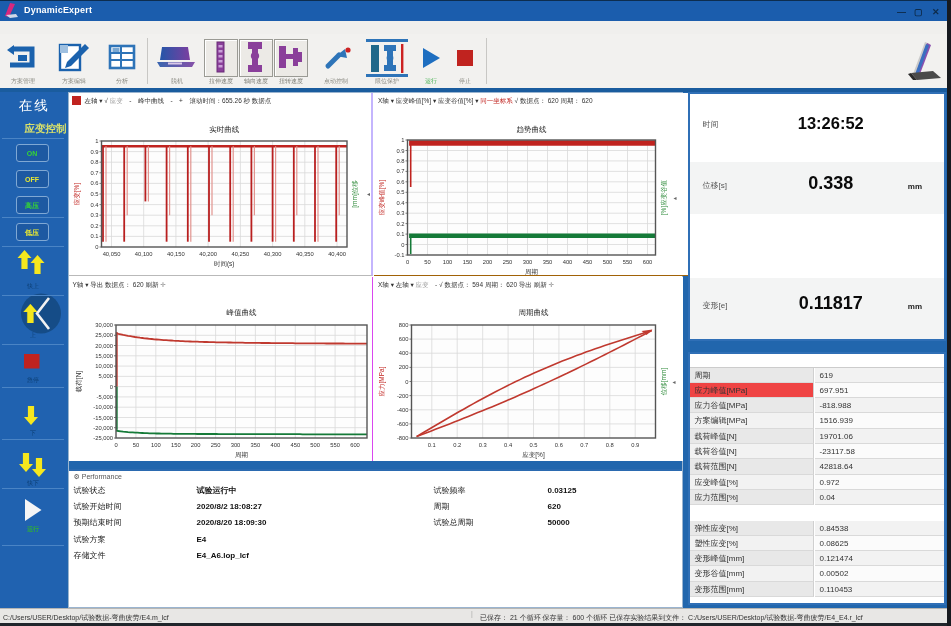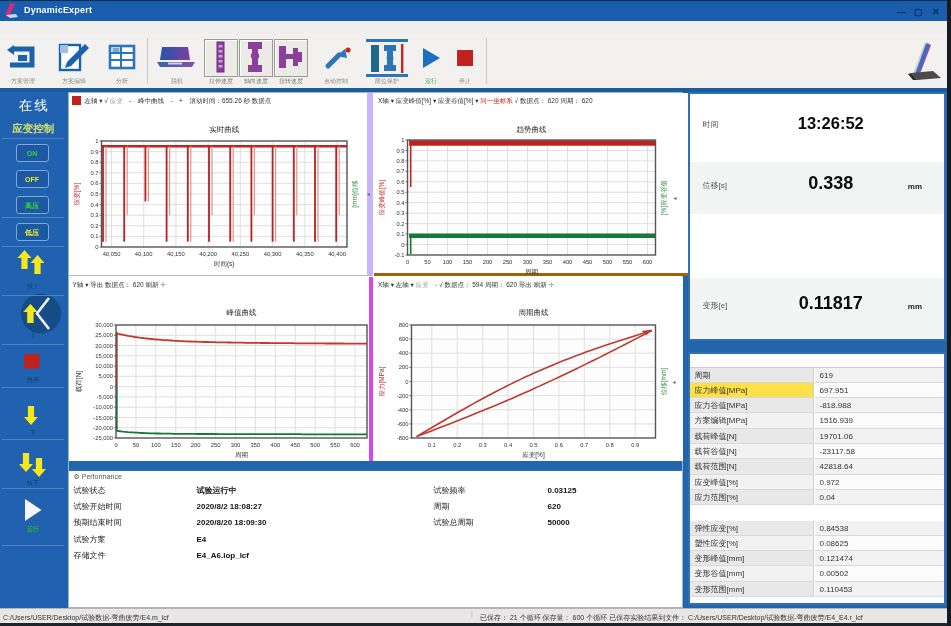--- a/index.html
+++ b/index.html
@@ -153,21 +153,21 @@
         <path d="M24 3 L28 5 17 34 13 33 z" fill="#8a4fae"></path>
         <path d="M23 4 L26 5.5 15.5 34 12.5 33 z" fill="#3a6fc0"></path>
         <path d="M8 33 L30 31 38 38 14 40 z" fill="#4a4a4a"></path>
         <path d="M8 33 L14 40 10 40 5 34 z" fill="#2a2a2a"></path>
       </svg></div>
 </div>
 <div class="abs blueline"></div>
 
 <div class="abs sidebar">
  <div style="position:absolute;width:100%;text-align:center;top:5px;font-size:13.5px;letter-spacing:2px;color:#fff;padding-left:2px">在线</div>
- <div style="position:absolute;width:100%;text-align:center;top:30px;font-size:10.5px;font-weight:bold;color:#d8e06a">应变控制</div>
+ <div style="position:absolute;width:100%;text-align:right;top:30px;font-size:10.5px;font-weight:bold;color:#d8e06a">应变控制</div>
  <div class="sdiv" style="top:46px"></div>
  <div class="sbtn" style="top:52px;color:#35d435">ON</div>
  <div class="sbtn" style="top:78px;color:#e8e832">OFF</div>
  <div class="sbtn" style="top:104px;color:#35d435">高压</div>
  <div class="sdiv" style="top:125px"></div>
  <div class="sbtn" style="top:131px;color:#e8e832">低压</div>
  <div class="sdiv" style="top:154px"></div>
  <svg width="67" height="516" viewBox="0 0 67 516" style="position:absolute;left:0;top:0">
 <polygon points="24.5,158.0 31.5,166.0 27.6,166.0 27.6,177.0 21.4,177.0 21.4,166.0 17.5,166.0" fill="#f5e71e"></polygon>
       <polygon points="37.5,163.0 44.5,171.0 40.6,171.0 40.6,182.0 34.4,182.0 34.4,171.0 30.5,171.0" fill="#f5e71e"></polygon>
@@ -189,21 +189,21 @@
  <div class="sdiv" style="top:295px"></div>
  <div class="slab" style="top:337px">下</div>
  <div class="sdiv" style="top:347px"></div>
  <div class="slab" style="top:387px">快下</div>
  <div class="sdiv" style="top:396px"></div>
  <div class="slab" style="top:433px;color:#2fae3a;font-weight:bold">运行</div>
  <div class="sdiv" style="top:453.5px"></div>
 </div>
 
 <div class="abs chartwrap">
- <div class="cell" style="left:0;top:0;width:304.5px;height:183px;border-right:6px solid #c4b5fd;border-bottom:1px solid #b9b9b9">
+ <div class="cell" style="left:0;top:0;width:304.5px;height:183px;border-right:2px solid #c4b5fd;border-bottom:1px solid #b9b9b9">
   <div class="chead"><span style="left:4px"></span><span style="position:absolute;left:3px;top:3px;width:9px;height:9px;background:#c0231f"></span><span style="left:16px;position:absolute;top:4px">左轴 ▾ √ <span style="color:#999">应变</span>　-　峰中曲线　-　+　滚动时间：655.26 秒 数据点</span></div>
   <svg width="304" height="165" viewBox="0 0 304 165" style="position:absolute;left:0;top:17px">
         <text x="155.25" y="22" font-size="7.5" fill="#222" text-anchor="middle">实时曲线</text>
         <rect x="32.5" y="31" width="245.5" height="106" fill="#fdfdfd" stroke="none"></rect>
         <g stroke="#d9d9d9" stroke-width="0.8">
           <line x1="32.5" y1="41.6" x2="278" y2="41.6"></line>
           <line x1="32.5" y1="52.2" x2="278" y2="52.2"></line>
           <line x1="32.5" y1="62.8" x2="278" y2="62.8"></line>
           <line x1="32.5" y1="73.4" x2="278" y2="73.4"></line>
           <line x1="32.5" y1="84.0" x2="278" y2="84.0"></line>
@@ -275,21 +275,21 @@
         <text x="171.4" y="146" font-size="5.8" fill="#333" text-anchor="middle">40,250</text>
         <text x="203.6" y="146" font-size="5.8" fill="#333" text-anchor="middle">40,300</text>
         <text x="235.8" y="146" font-size="5.8" fill="#333" text-anchor="middle">40,350</text>
         <text x="268.0" y="146" font-size="5.8" fill="#333" text-anchor="middle">40,400</text>
         <text x="155.25" y="156" font-size="6.5" fill="#333" text-anchor="middle">时间(s)</text>
         <text x="10" y="84.0" font-size="6.5" fill="#c0231f" text-anchor="middle" transform="rotate(-90 10 84.0)">应变[%]</text>
         <text x="288" y="84.0" font-size="6.5" fill="#2e8b3a" text-anchor="middle" transform="rotate(-90 288 84.0)">[mm]位移</text>
         <text x="298" y="86.0" font-size="6" fill="#666">◂</text>
       </svg>
  </div>
- <div class="cell" style="left:305.5px;top:0;width:366px;height:183px;border-bottom:3px solid #a16207">
+ <div class="cell" style="left:305.5px;top:0;width:366px;height:183px;border-bottom:1px solid #a16207">
   <div class="chead"><span style="left:4px">X轴 ▾ 应变峰值[%] ▾ 应变谷值[%] ▾ <span style="color:#c0231f">同一坐标系</span> √ 数据点： 620 周期： 620</span></div>
   <svg width="308" height="165" viewBox="0 0 308 165" style="position:absolute;left:0;top:17px">
         <text x="157.5" y="22" font-size="7.5" fill="#222" text-anchor="middle">趋势曲线</text>
         <rect x="33.5" y="30" width="248.0" height="115" fill="#fdfdfd"></rect>
         <g stroke="#d9d9d9" stroke-width="0.8">
           <line x1="33.5" y1="40.5" x2="281.5" y2="40.5"></line>
           <line x1="33.5" y1="50.9" x2="281.5" y2="50.9"></line>
           <line x1="33.5" y1="61.4" x2="281.5" y2="61.4"></line>
           <line x1="33.5" y1="71.8" x2="281.5" y2="71.8"></line>
           <line x1="33.5" y1="82.3" x2="281.5" y2="82.3"></line>
@@ -352,21 +352,21 @@
         <text x="213.5" y="154" font-size="5.8" fill="#333" text-anchor="middle">450</text>
         <text x="233.5" y="154" font-size="5.8" fill="#333" text-anchor="middle">500</text>
         <text x="253.5" y="154" font-size="5.8" fill="#333" text-anchor="middle">550</text>
         <text x="273.5" y="154" font-size="5.8" fill="#333" text-anchor="middle">600</text>
         <text x="157.5" y="164" font-size="6.5" fill="#333" text-anchor="middle">周期</text>
         <text x="10" y="87.5" font-size="6.5" fill="#c0231f" text-anchor="middle" transform="rotate(-90 10 87.5)">应变峰值[%]</text>
         <text x="291.5" y="87.5" font-size="6.5" fill="#2e8b3a" text-anchor="middle" transform="rotate(-90 291.5 87.5)">[%]应变谷值</text>
         <text x="299.5" y="89.5" font-size="6" fill="#666">◂</text>
       </svg>
  </div>
- <div class="cell" style="left:0;top:184px;width:304.5px;height:184px;border-right:4px solid #d946ef">
+ <div class="cell" style="left:0;top:184px;width:304.5px;height:184px;border-right:1px solid #d946ef">
   <div class="chead"><span style="left:4px">Y轴 ▾ 导出 数据点： 620 刷新 <span style="color:#888">✛</span></span></div>
   <svg width="304" height="167" viewBox="0 0 304 167" style="position:absolute;left:0;top:17px">
         <text x="172.5" y="21" font-size="7.5" fill="#222" text-anchor="middle">峰值曲线</text>
         <rect x="47" y="31" width="251" height="113" fill="#fdfdfd"></rect>
         <g stroke="#d9d9d9" stroke-width="0.8">
           <line x1="47" y1="41.3" x2="298" y2="41.3"></line>
           <line x1="47" y1="51.5" x2="298" y2="51.5"></line>
           <line x1="47" y1="61.8" x2="298" y2="61.8"></line>
           <line x1="47" y1="72.1" x2="298" y2="72.1"></line>
           <line x1="47" y1="82.4" x2="298" y2="82.4"></line>
@@ -525,21 +525,21 @@
  </div>
 </div>
 
 <div class="abs tpanel">
  <div style="position:absolute;left:0;top:0;width:100%;height:13.5px;background:#fff;border-bottom:1px solid #ccc"></div>
  <div class="trow" style="top:13.5px">
       <div class="tlab" style="background:#e8e8e8">周期</div>
       <div class="tval" style="background:#f2f2f2">619</div>
     </div>
     <div class="trow" style="top:28.8px">
-      <div class="tlab" style="background:#fde047">应力峰值[MPa]</div>
+      <div class="tlab" style="background:#ef4444">应力峰值[MPa]</div>
       <div class="tval" style="background:#fbfbfb">697.951</div>
     </div>
     <div class="trow" style="top:44.1px">
       <div class="tlab" style="background:#e8e8e8">应力谷值[MPa]</div>
       <div class="tval" style="background:#f2f2f2">-818.988</div>
     </div>
     <div class="trow" style="top:59.4px">
       <div class="tlab" style="background:#f2f2f2">方案编辑[MPa]</div>
       <div class="tval" style="background:#fbfbfb">1516.939</div>
     </div>

